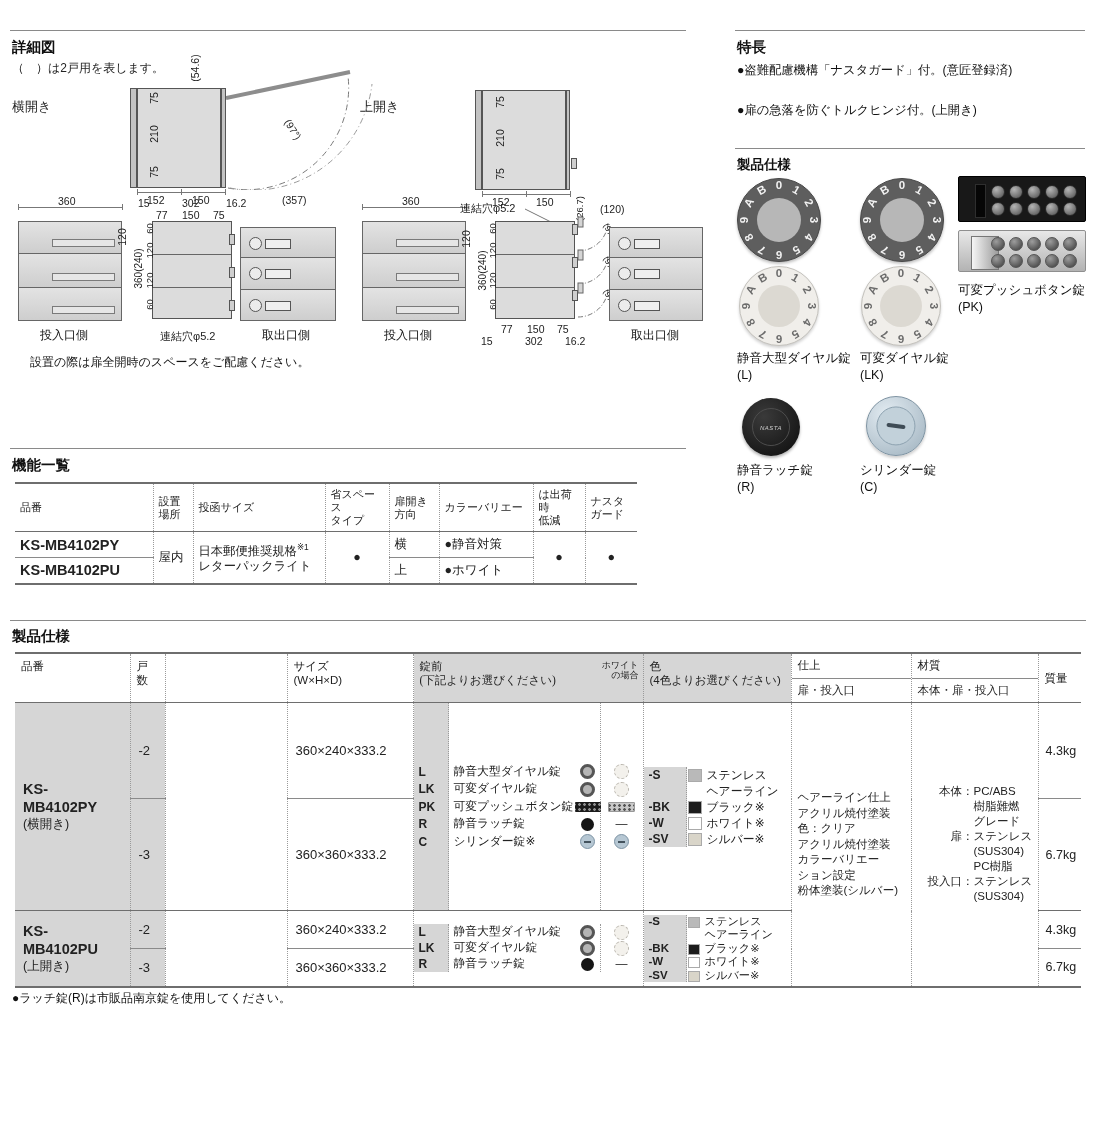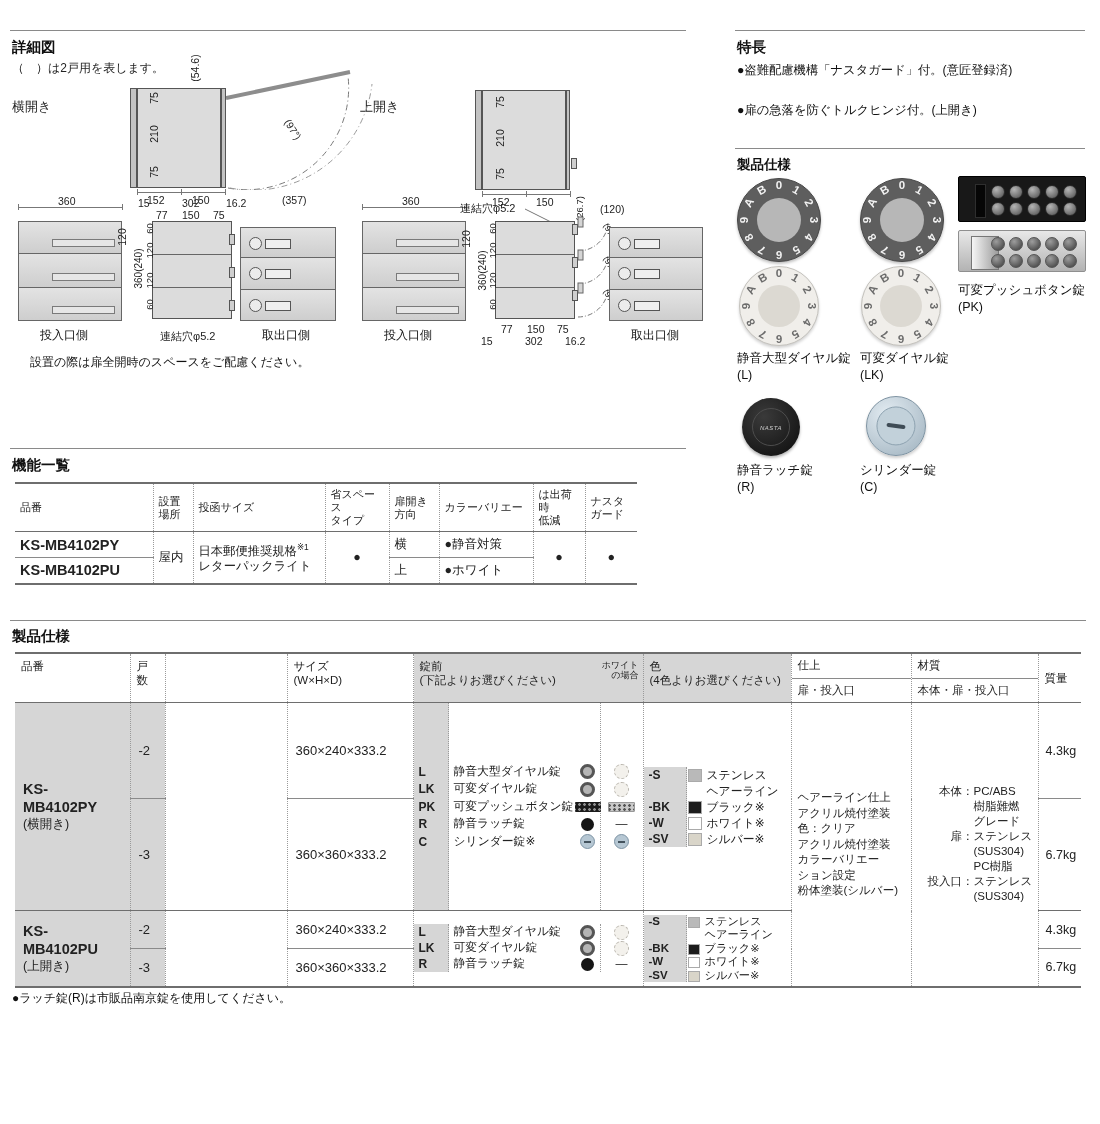--- a/index.html
+++ b/index.html
@@ -498,21 +498,21 @@
         <col style="width:127px">
         <col style="width:43px">
     </colgroup>
     <tbody>
         <tr style="height:48px;">
       <th class="nol">品番</th>
       <th>戸数</th>
       <th></th>
       <th class="pre">サイズ
 (W×H×D)</th>
-      <th class="gray" style="position:relative;">
+      <th class="gray" style="position:relative;font-family:Liberation Serif, serif;">
         <span class="pre" style="display:inline-block;">錠前
 (下記よりお選びください)</span>
         <span class="pre" style="position:absolute;right:4px;top:6px;font-size:9px;line-height:10px;text-align:right;">ホワイト
 の場合</span>
       </th>
       <th class="gray pre">色
 (4色よりお選びください)</th>
       <th class="hsplit">
         <div>仕上</div>
         <div>扉・投入口</div>

